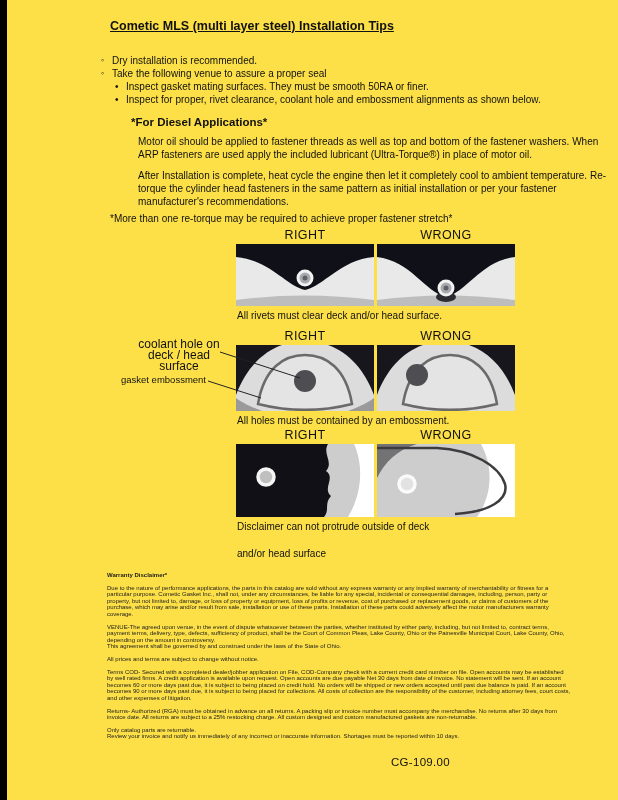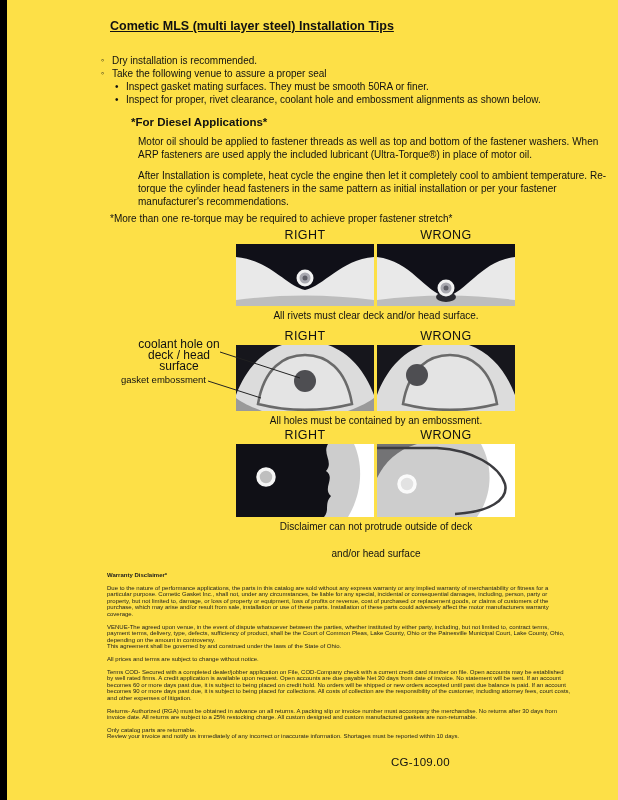--- a/index.html
+++ b/index.html
@@ -23,21 +23,21 @@
   .diesel-heading { position:absolute; left:110px; top:116px; font-size:11.5px; font-weight:bold; white-space:nowrap;margin-left:21px; }
   .para { position:absolute; left:110px; width:472px; font-size:10px; line-height:12.8px;margin-left:28px; }
   .note { position:absolute; left:110px; width:480px; font-size:10px; white-space:nowrap; }
 
   .diag-row { position:absolute; left:236px; width:279px; }
   .diag-headers { display:flex;justify-content:space-between; }
   .diag-headers .hdr { width:138px; text-align:center; font-size:12.5px; letter-spacing:0.4px; }
   .diag-headers .hdr + .hdr { margin-left:3px; }
   .diag-panels { display:flex; gap:3px; margin-top:2px; }
   .diag-panels svg { display:block; }
-  .diag-caption { font-size:10px; margin-top:4px; margin-left:1px;text-align:center; }
+  .diag-caption { font-size:10px; margin-top:4px; margin-left:1px; }
 
   .lbl-coolant {
     position:absolute; left:132px; top:339px; width:94px;
     text-align:center; font-size:12px; line-height:11px;
   }
   .lbl-emboss {
     position:absolute; left:112px; top:374px; width:94px;
     text-align:right; font-size:9.5px;
   }
   .leaders { position:absolute; left:0; top:0; pointer-events:none; }

